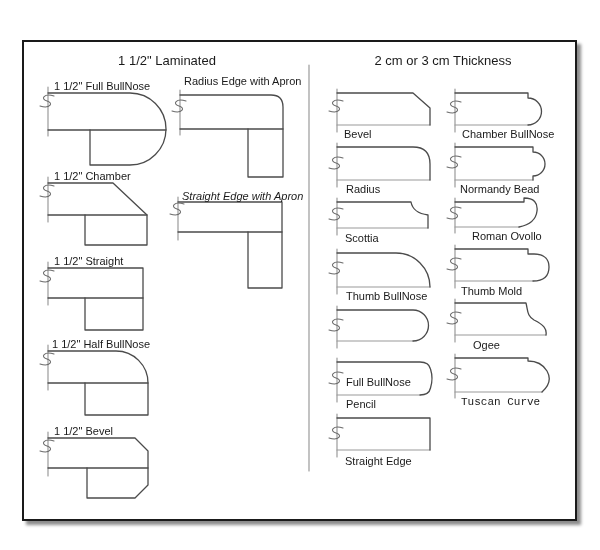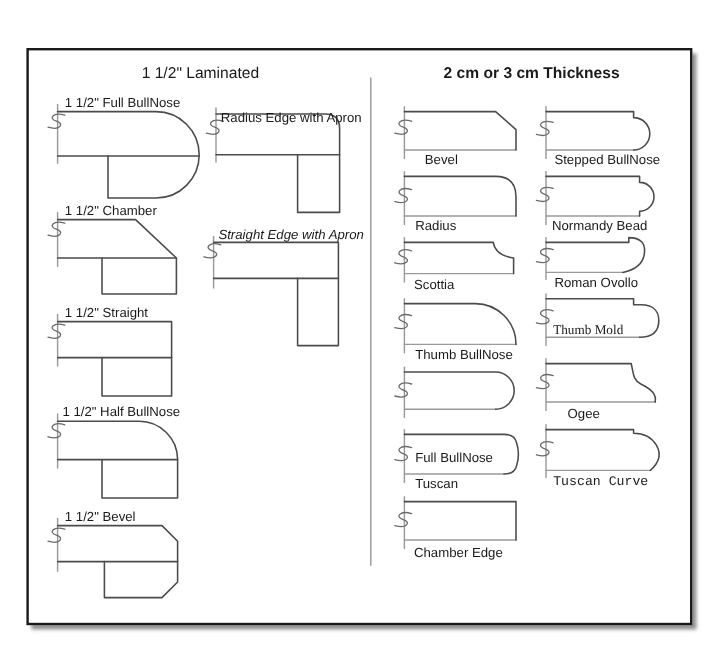--- a/index.html
+++ b/index.html
@@ -10,21 +10,21 @@
   .frame{
     position:absolute;left:22px;top:40px;width:551px;height:477px;
     background:#ffffff;border:2px solid #1a1a1a;
     box-shadow:4px 4px 3px rgba(0,0,0,0.45);
   }
   .panel-title{
     position:absolute;transform:translateX(-50%);top:53px;
     font-size:13px;color:#1a1a1a;white-space:nowrap;
   }
   #title-left{left:167px;}
-  #title-right{left:443px;font-weight:bold;}
+  #title-right{left:443px;}
   .shape-label{
     position:absolute;font-size:11px;color:#1a1a1a;white-space:nowrap;line-height:12px;
   }
   #diagram-svg{position:absolute;left:0;top:0;}
 </style>
 </head>
 <body>
 
 <div id="canvas">
   <div class="frame"></div>
@@ -108,33 +108,33 @@
       <path d="M455 392 H542" fill="none" stroke="#9a9a9a" stroke-width="1.2" stroke-linecap="round" stroke-linejoin="round"></path>
       <path d="M455 358 H528 V361 C538 361 544 366 547 371 C551 378 550 385 542 392" fill="none" stroke="#4b4b4b" stroke-width="1.3" stroke-linecap="round" stroke-linejoin="round"></path>
       <path d="M 461 369 C 451 366 447 372 454 374 C 461 376 457 382 447 379" fill="none" stroke="#6b6b6b" stroke-width="1.1" stroke-linecap="round" stroke-linejoin="round"></path>
       <path d="M337 414 V457" fill="none" stroke="#9a9a9a" stroke-width="1.2" stroke-linecap="round" stroke-linejoin="round"></path>
       <path d="M337 450 H430" fill="none" stroke="#9a9a9a" stroke-width="1.2" stroke-linecap="round" stroke-linejoin="round"></path>
       <path d="M337 418 H430 V450" fill="none" stroke="#4b4b4b" stroke-width="1.3" stroke-linecap="round" stroke-linejoin="round"></path>
       <path d="M 343 428 C 333 425 329 431 336 433 C 343 435 339 441 329 438" fill="none" stroke="#6b6b6b" stroke-width="1.1" stroke-linecap="round" stroke-linejoin="round"></path>
     </svg>
   <div id="labels">
       <div class="shape-label" style="left: 54px; top: 80px;">1 1/2" Full BullNose</div>
-      <div class="shape-label" style="left: 184px; top: 93px;">Radius Edge with Apron</div>
+      <div class="shape-label" style="left: 184px; top: 75px;">Radius Edge with Apron</div>
       <div class="shape-label" style="left: 54px; top: 170px;">1 1/2" Chamber</div>
       <div class="shape-label" style="left: 182px; top: 190px; font-style: italic;">Straight Edge with Apron</div>
       <div class="shape-label" style="left: 54px; top: 255px;">1 1/2" Straight</div>
       <div class="shape-label" style="left: 52px; top: 338px;">1 1/2" Half BullNose</div>
       <div class="shape-label" style="left: 54px; top: 425px;">1 1/2" Bevel</div>
-      <div class="shape-label" style="left: 354px; top: 128px;">Bevel</div>
-      <div class="shape-label" style="left: 462px; top: 128px;">Stepped BullNose</div>
+      <div class="shape-label" style="left: 344px; top: 128px;">Bevel</div>
+      <div class="shape-label" style="left: 462px; top: 128px;">Chamber BullNose</div>
       <div class="shape-label" style="left: 346px; top: 183px;">Radius</div>
       <div class="shape-label" style="left: 460px; top: 183px;">Normandy Bead</div>
       <div class="shape-label" style="left: 345px; top: 232px;">Scottia</div>
-      <div class="shape-label" style="left: 462px; top: 230px;">Roman Ovollo</div>
+      <div class="shape-label" style="left: 472px; top: 230px;">Roman Ovollo</div>
       <div class="shape-label" style="left: 346px; top: 290px;">Thumb BullNose</div>
-      <div class="shape-label" style="left: 461px; top: 269px; font-family: Liberation Serif, serif;">Thumb Mold</div>
+      <div class="shape-label" style="left: 461px; top: 285px;">Thumb Mold</div>
       <div class="shape-label" style="left: 346px; top: 344px; margin-top: 32px;">Full BullNose</div>
       <div class="shape-label" style="left: 473px; top: 339px;">Ogee</div>
-      <div class="shape-label" style="left: 346px; top: 398px;">Tuscan</div>
+      <div class="shape-label" style="left: 346px; top: 398px;">Pencil</div>
       <div class="shape-label" style="left: 461px; top: 396px; font-family: Liberation Mono, monospace;">Tuscan Curve</div>
-      <div class="shape-label" style="left: 345px; top: 455px;">Chamber Edge</div>
+      <div class="shape-label" style="left: 345px; top: 455px;">Straight Edge</div>
     </div>
 </div>
 
 </body></html>

